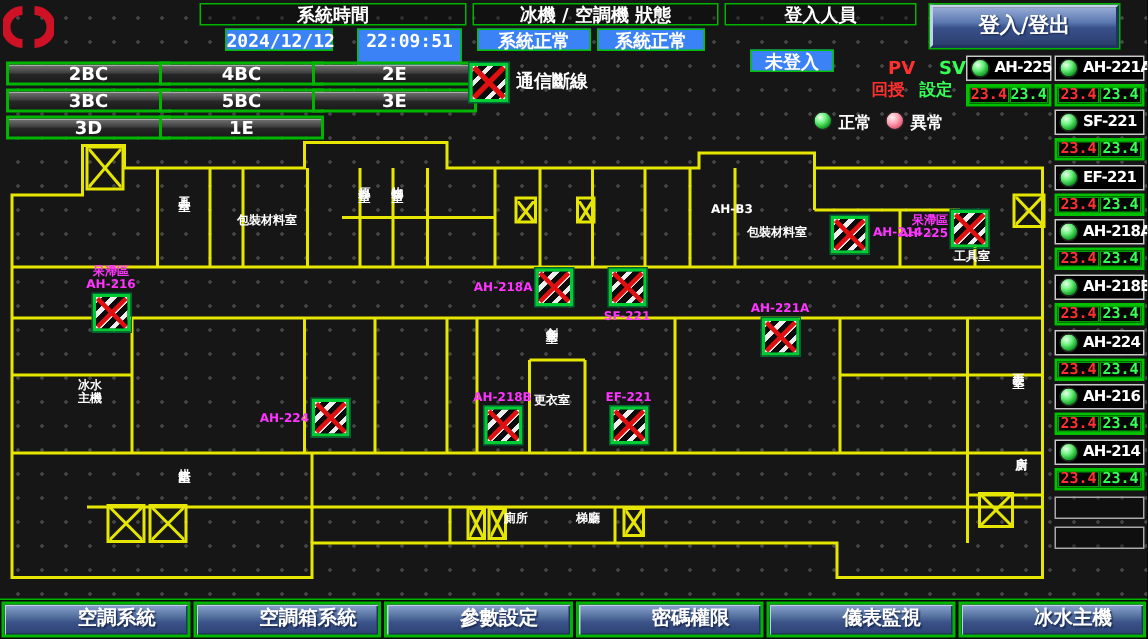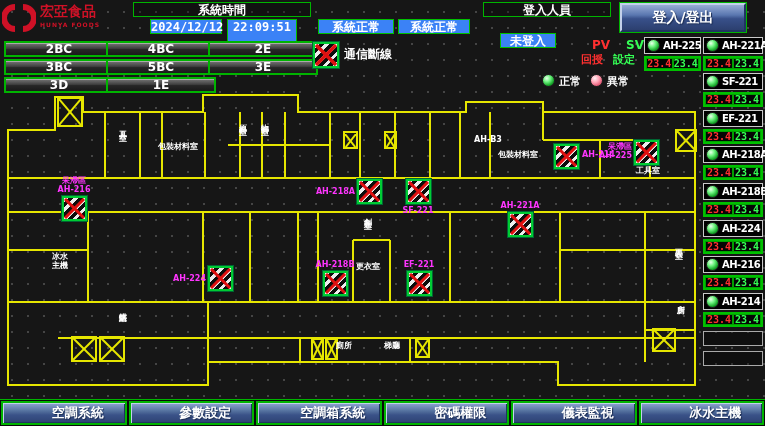--- a/index.html
+++ b/index.html
@@ -99,30 +99,27 @@
       <path d="M8,250 H88 M88,212 V302 M203,212 V302 M250,212 V302 M298,212 V302 M318,212 V302 M353,240 V302 M390,240 V302 M353,240 H390 M450,212 V302 M560,212 V302 M645,212 V302 M560,250 H695"></path>
       <path d="M208,302 V362 M300,338 V362 M410,338 V362 M645,302 V362 M645,330 H695"></path>
     </g>
   </svg>
 
   <div class="abs logo-box" style="left:2px;top:1px;width:128px;height:34px;">
     <svg width="34" height="28">
       <path d="M13 3 a11 11 0 1 0 0 22" stroke="#cf1126" stroke-width="6" fill="none"></path>
       <path d="M21 3 a11 11 0 1 1 0 22" stroke="#cf1126" stroke-width="6" fill="none"></path>
     </svg>
-    <div class="brand">
-      <span>宏亞食品</span>
-      <small>HUNYA FOODS</small>
-    </div>
   </div>
 
   <div class="abs gbox hlabel" style="left:133px;top:2px;width:178px;height:15px;">系統時間</div>
   <div class="abs hvalue" style="left:150px;top:19px;width:72px;height:15px;">2024/12/12</div>
-  <div class="abs hvalue" style="left:227px;top:19px;width:70px;height:33px;">22:09:51</div>
-
+  <div class="abs hvalue" style="left:238px;top:19px;width:70px;height:33px;">22:09:51</div>
+
+  <div class="abs gbox hlabel" style="left:315px;top:2px;width:164px;height:15px;">冰機 / 空調機 狀態</div>
   <div class="abs hvalue" style="left:318px;top:19px;width:76px;height:15px;">系統正常</div>
   <div class="abs hvalue" style="left:398px;top:19px;width:72px;height:15px;">系統正常</div>
 
   <div class="abs gbox hlabel" style="left:483px;top:2px;width:128px;height:15px;">登入人員</div>
   <div class="abs hvalue" style="left:500px;top:33px;width:56px;height:15px;">未登入</div>
 
   <div class="abs blue-btn login-btn" style="left:620px;top:3px;width:126px;height:29px;">登入/登出</div>
 
   <div id="zone-grid">
       <div class="abs zone-btn" style="left: 4px; top: 41px;">2BC</div>
@@ -366,20 +363,20 @@
       <div class="abs map-label vert" style="left: 674px; top: 242px;">更衣室</div>
       <div class="abs map-label wrap" style="left: 52px; top: 252px;">冰水主機</div>
       <div class="abs map-label vert" style="left: 118px; top: 306px;">烘焙區</div>
       <div class="abs map-label" style="left: 336px; top: 341px;">廁所</div>
       <div class="abs map-label" style="left: 384px; top: 341px;">梯廳</div>
       <div class="abs map-label vert" style="left: 676px; top: 298px;">廁所</div>
     </div>
 
   <div class="abs nav-bar" id="nav-bar">
       <div class="nav-btn">空調系統</div>
+      <div class="nav-btn">空調箱系統</div>
       <div class="nav-btn">參數設定</div>
-      <div class="nav-btn">空調箱系統</div>
       <div class="nav-btn">密碼權限</div>
       <div class="nav-btn">儀表監視</div>
       <div class="nav-btn">冰水主機</div>
     </div>
 
 </div>
 
 </body></html>

